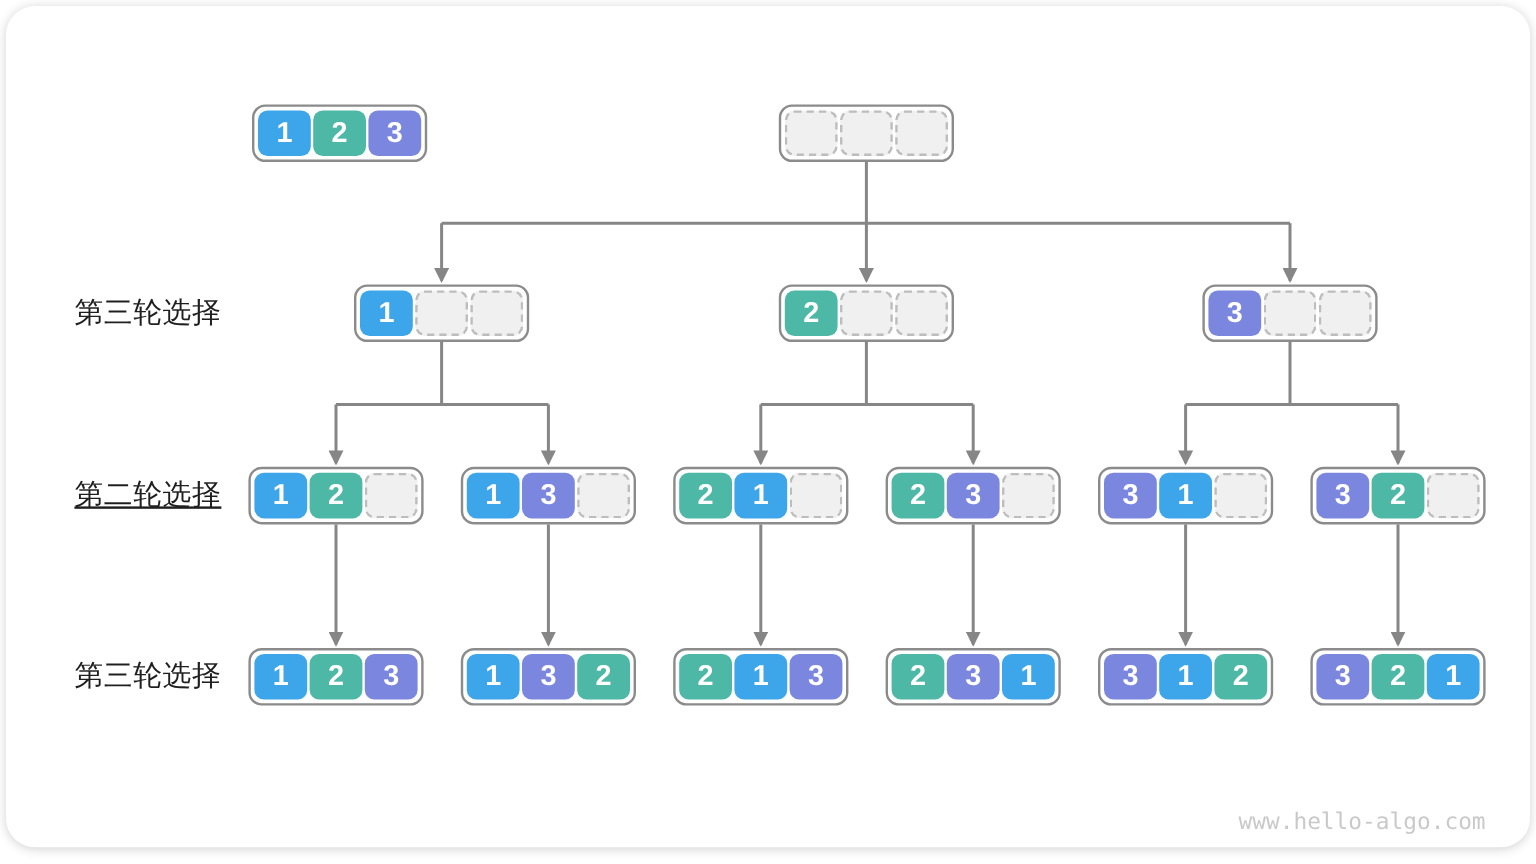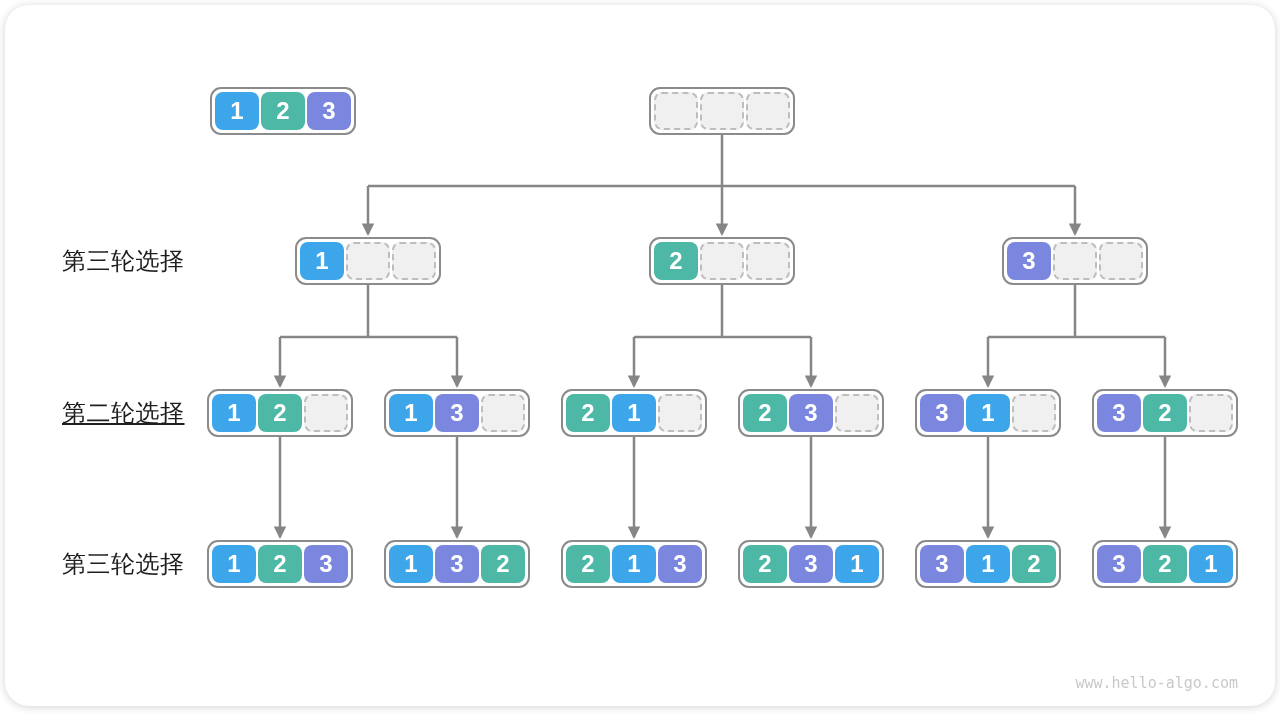--- a/index.html
+++ b/index.html
@@ -24,21 +24,21 @@
         border:2px solid #8b8b8b;border-radius:11px;box-sizing:border-box;
         display:flex;align-items:center;justify-content:center;gap:2px;}
   .cell{width:44px;height:38px;border-radius:8px;box-sizing:border-box;
         display:flex;align-items:center;justify-content:center;
         font-family:"Liberation Sans",sans-serif;font-weight:700;
         font-size:24px;color:#ffffff;}
   .cell.empty{background:#f0f0f0;border:2px dashed #bdbdbd;}
 
   .watermark{position:absolute;right:42px;top:674px;
              font-family:"DejaVu Sans Mono","Liberation Mono",monospace;
-             font-size:15px;color:#c9c9c9;}
+             font-size:19px;color:#c9c9c9;}
 </style>
 </head>
 <body>
 
 <div class="card"></div>
 
 <div class="layer">
 
   <svg class="connectors" width="1280" height="720">
     <defs>

